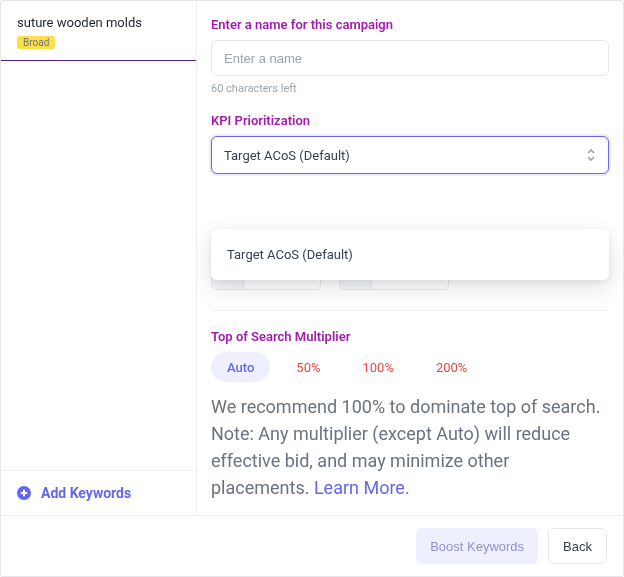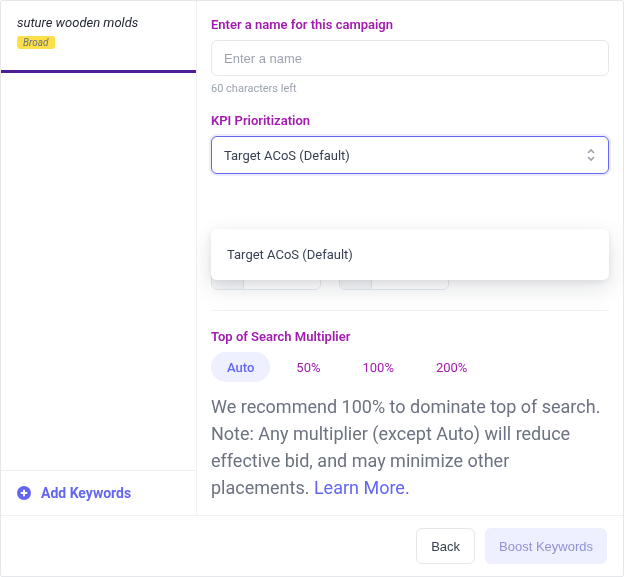--- a/index.html
+++ b/index.html
@@ -46,23 +46,22 @@
     overflow: hidden;
   }
   .sidebar {
     width: 196px;
     border-right: 1px solid #eef0f4;
     display: flex;
     flex-direction: column;
     justify-content: space-between;
   }
   .kw-row {
-    padding: 14px 16px 20px 16px;
-    border-bottom: 3px solid #4c1d95;
-    font-style: italic;
+    padding: 14px 16px 10px 16px;
+    border-bottom: 1px solid #4c1d95;
   }
   .kw-name {
     font-size: 13px;
     color: #1f2430;
   }
   .kw-badge {
     display: inline-block;
     margin-top: 6px;
     font-size: 10px;
     color: #6b7280;
@@ -190,21 +189,21 @@
   }
   
   .pills { display:flex; gap:10px; margin-top:4px;align-items:flex-end;}
   .pill {
     height:30px;
     padding:0 16px;
     border-radius:15px;
     font-size:13px;
     display:flex;align-items:center;justify-content:center;
     cursor:pointer;
-    color:#a21caf;
+    color:#ef4444;
   }
   .pill.active {
     background:#eef0ff;
     color:#6366f1;
     font-weight:500;
   }
   .rec-text {
     font-size:18px;
     color:#6b7280;
     line-height:1.5;
@@ -301,16 +300,16 @@
       </div>
 
       <div class="rec-text">
         <span>We recommend 100% to dominate top of search. Note: Any multiplier (except Auto) will reduce effective bid, and may minimize other placements. </span>
         <a href="#">Learn More.</a>
       </div>
     </div>
   </div>
 
   <div class="footer">
+    <button class="btn btn-primary">Boost Keywords</button>
     <button class="btn btn-back">Back</button>
-    <button class="btn btn-primary">Boost Keywords</button>
   </div>
 </div>
 
 </body></html>

